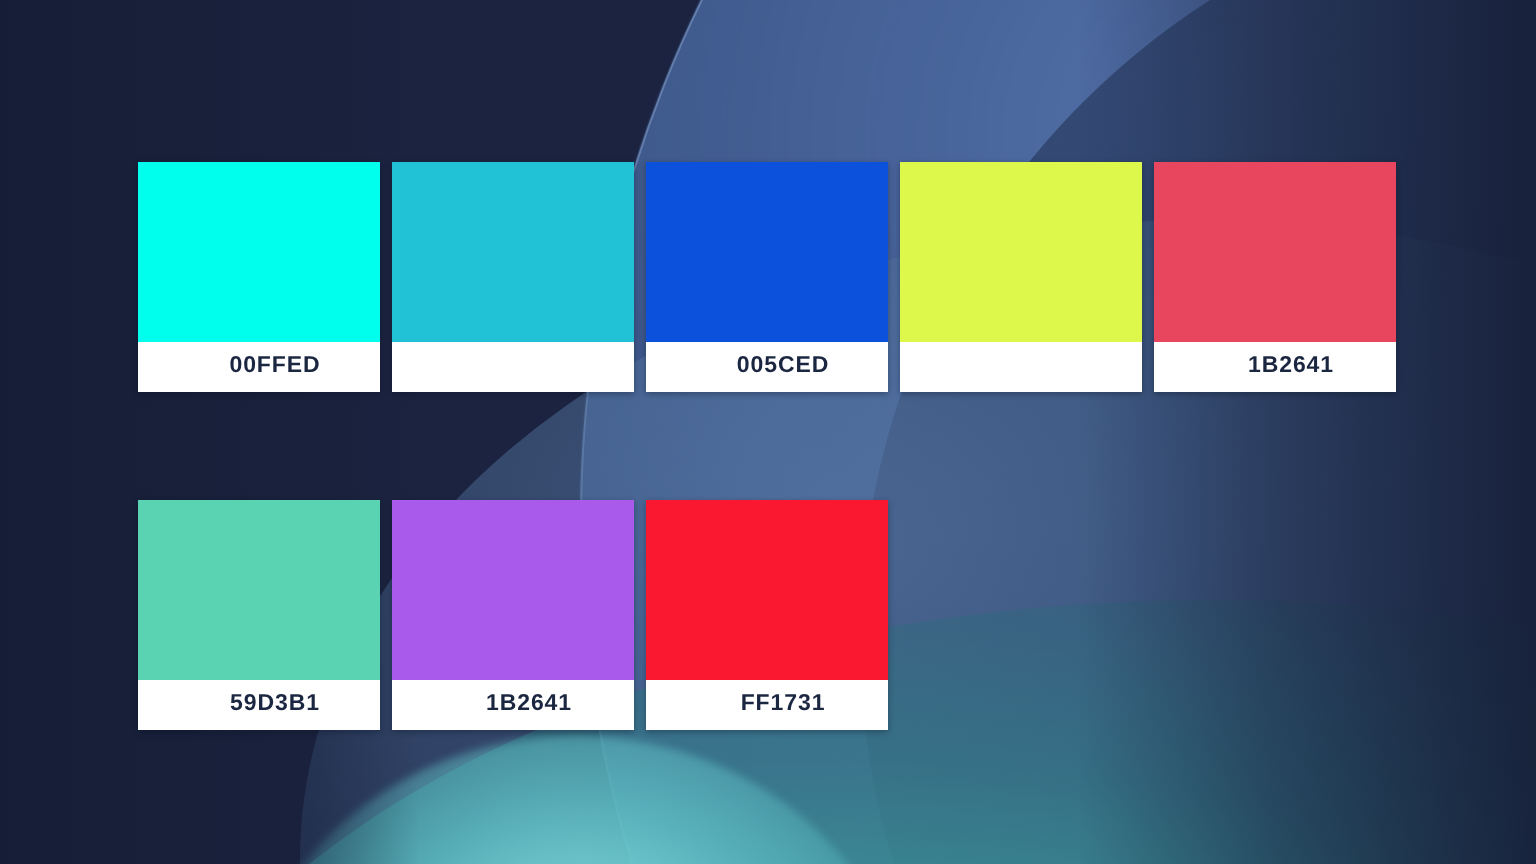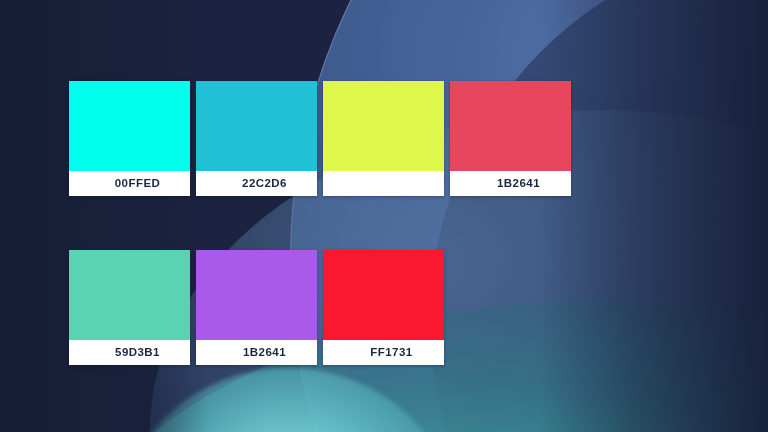--- a/index.html
+++ b/index.html
@@ -193,21 +193,24 @@
 
   <div id="palette">
 
     <div class="palette-row">
       <div class="swatch-card">
         <div class="swatch-color" style="background-color: rgb(0, 255, 237);"></div>
         <div class="swatch-label">00FFED</div>
       </div>
       <div class="swatch-card">
         <div class="swatch-color" style="background-color: rgb(34, 194, 214);"></div>
-        <div class="swatch-label">22C2D6</div>
+      </div>
+      <div class="swatch-card">
+        <div class="swatch-color" style="background-color: rgb(11, 81, 220);"></div>
+        <div class="swatch-label">005CED</div>
       </div>
       <div class="swatch-card">
         <div class="swatch-color" style="background-color: rgb(221, 248, 74);"></div>
       </div>
       <div class="swatch-card">
         <div class="swatch-color" style="background-color: rgb(232, 69, 95);"></div>
         <div class="swatch-label">1B2641</div>
       </div>
     </div>
 

